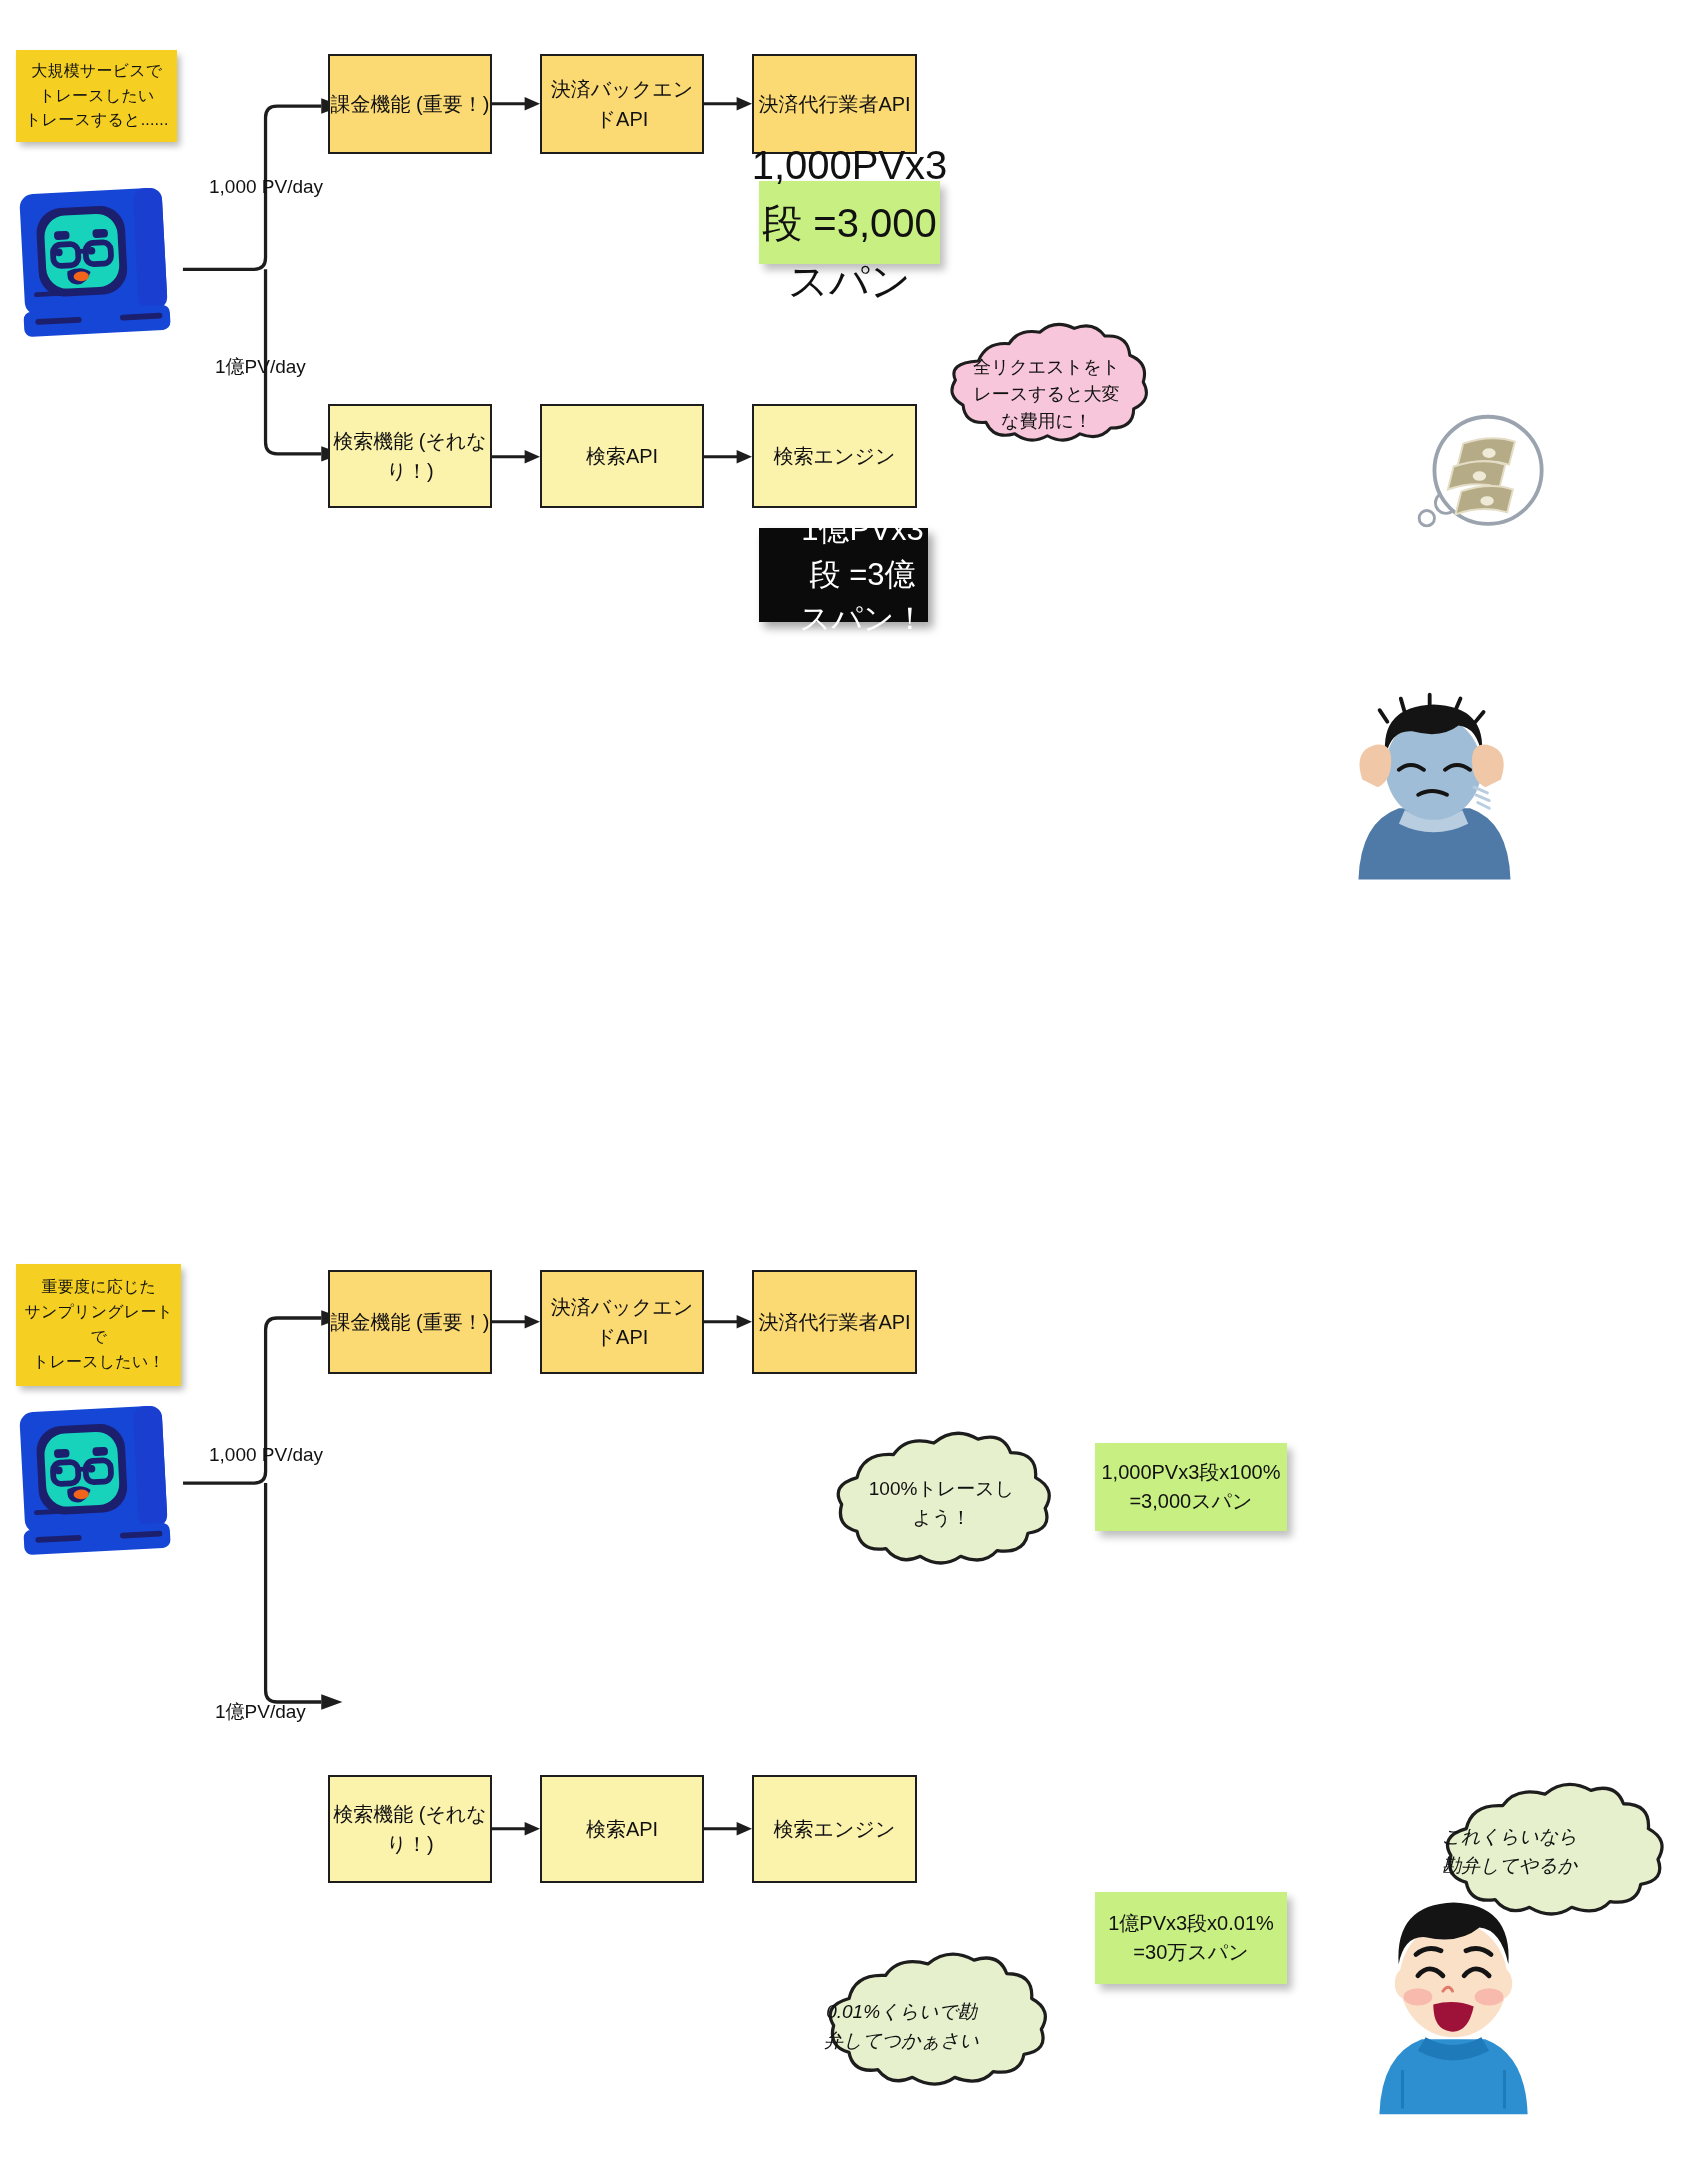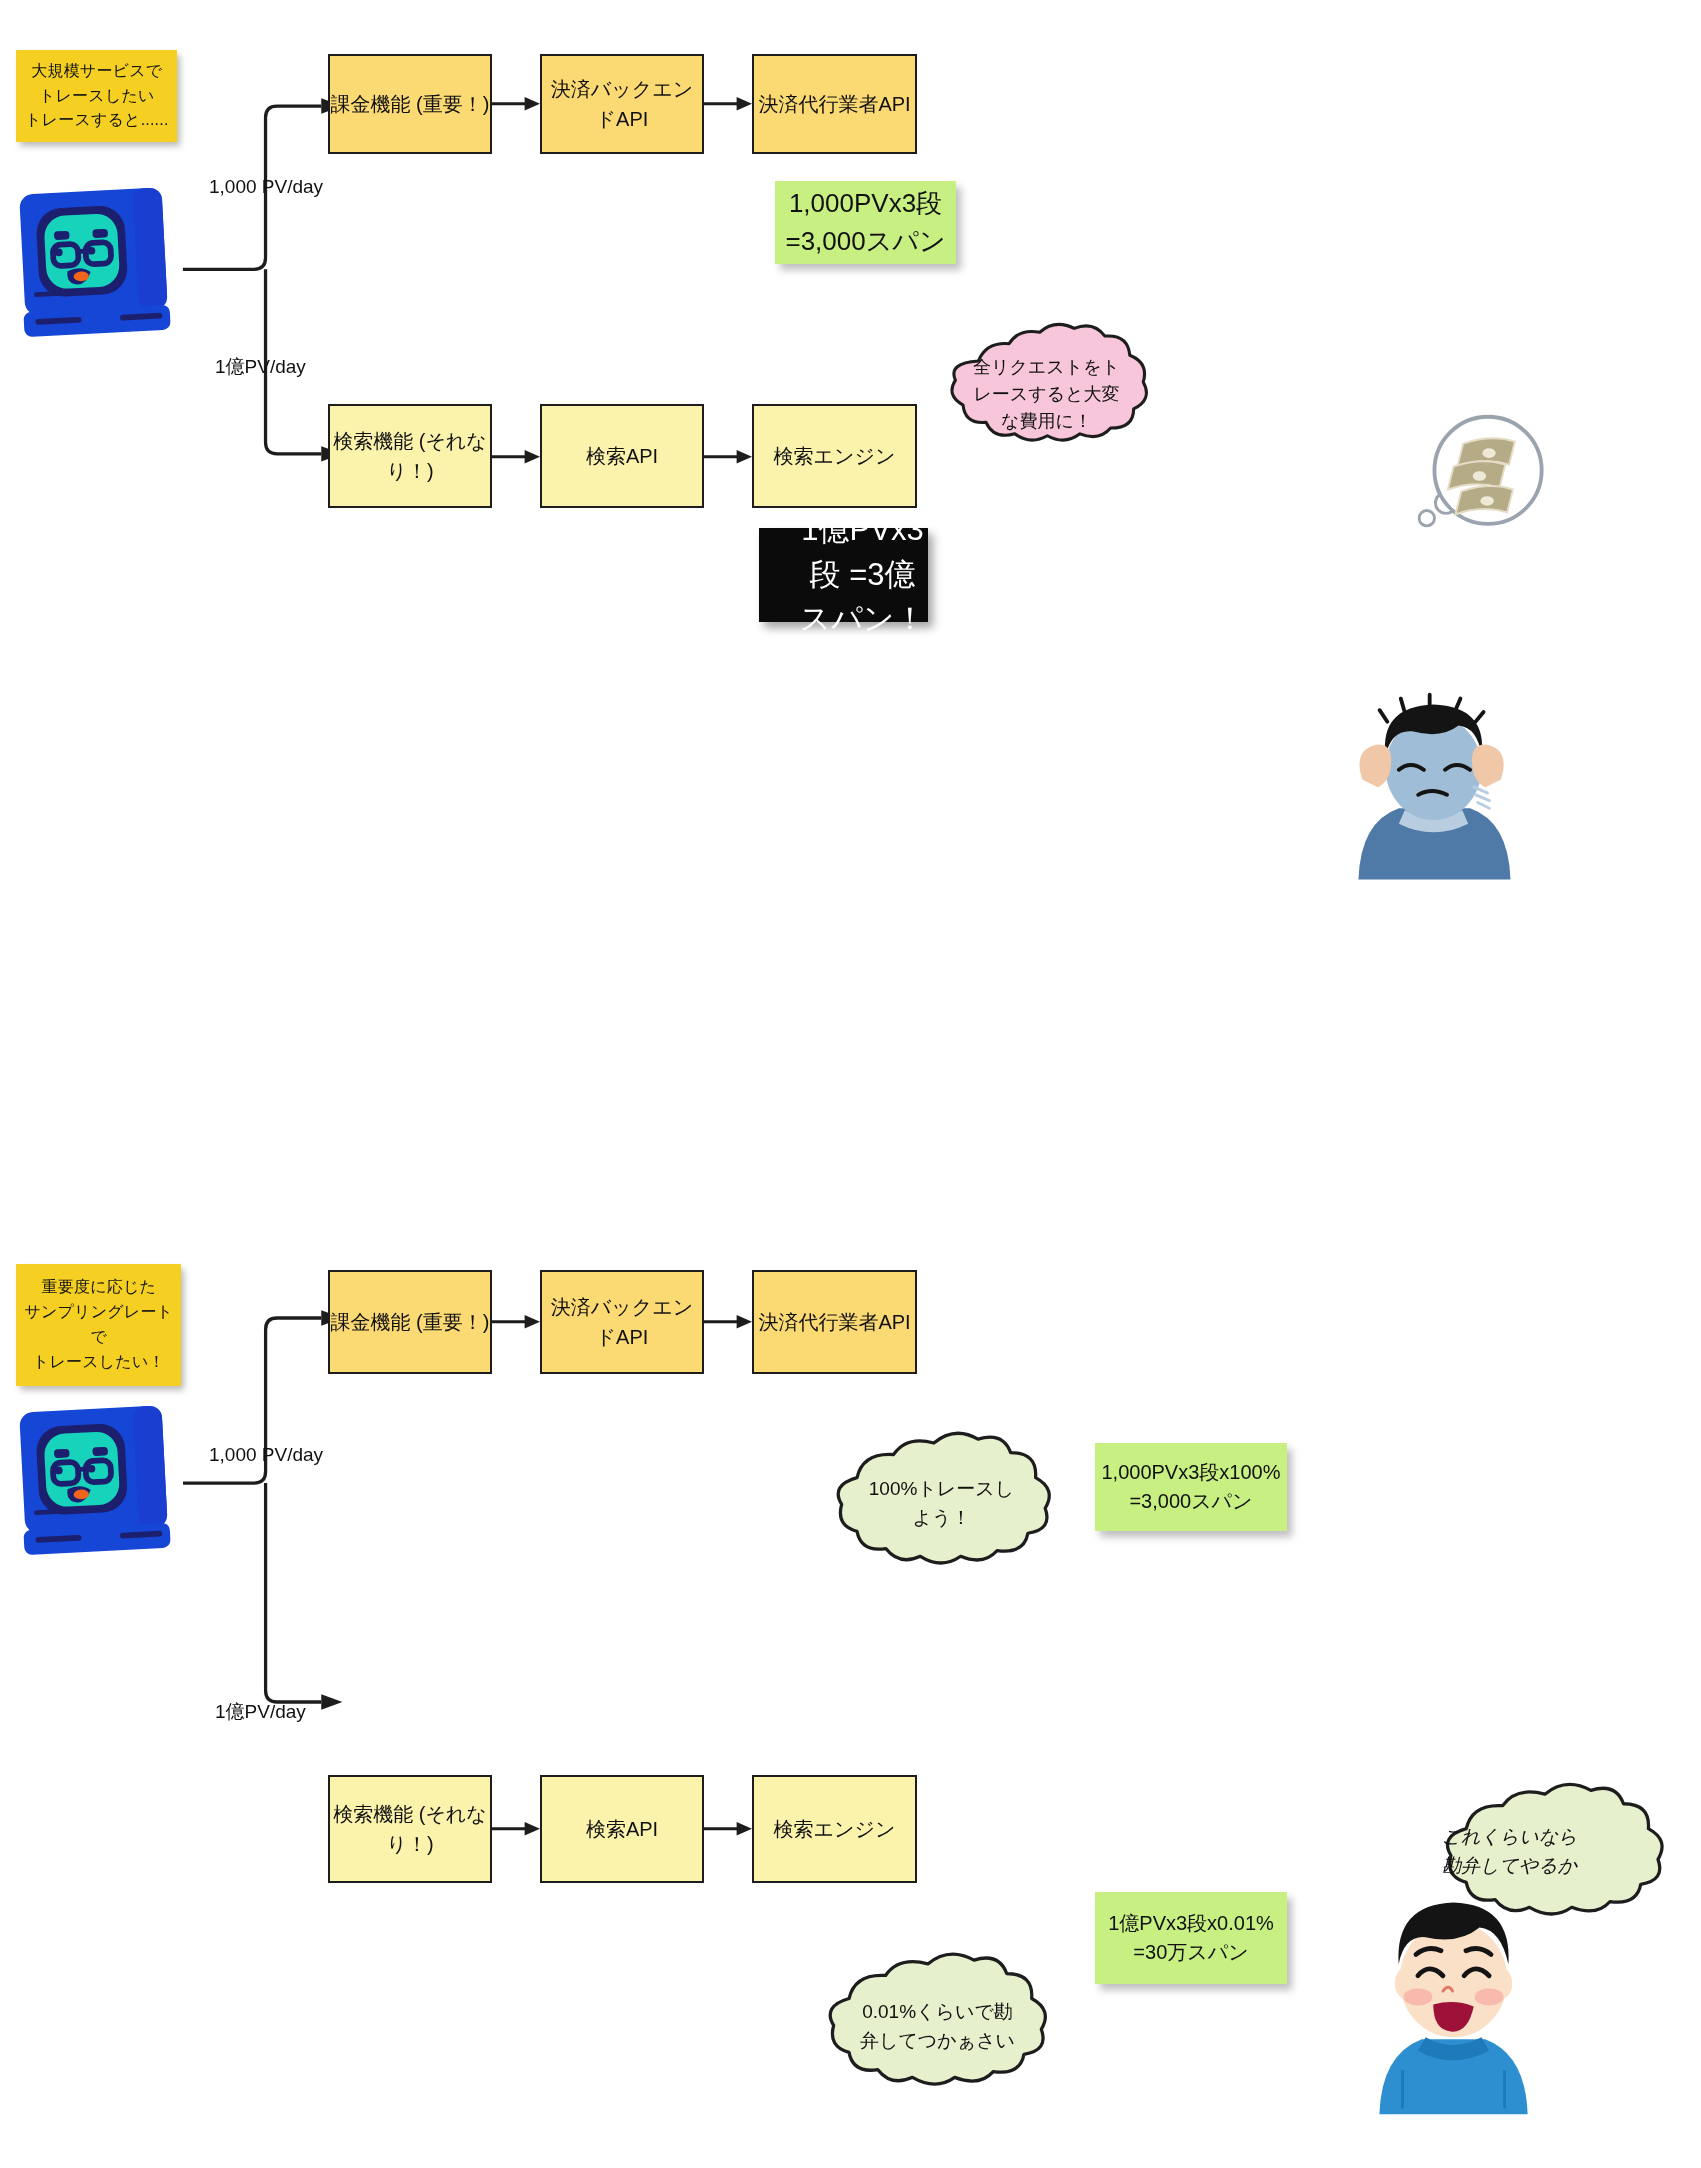--- a/index.html
+++ b/index.html
@@ -55,21 +55,21 @@
     background: #c8ef82;
     box-shadow: 4.8px 5.8px 7.7px rgba(0,0,0,0.25);
     display: flex;
     align-items: center;
     justify-content: center;
     text-align: center;
     line-height: 1.45;
     color: #111;
     box-sizing: border-box;
   }
-  .greennote.big   { font-size: 26px; margin-left: 16px; }
+  .greennote.big   { font-size: 40px; }
   .greennote.small { font-size: 20px; }
 
   
   .blacknote {
     background: #0b0b0b;
     color: #ffffff;
     box-shadow: 4.8px 5.8px 8.6px rgba(0,0,0,0.35);
     display: flex;
     align-items: center;
     justify-content: center;
@@ -393,21 +393,21 @@
   </div>
 
   <div class="abs" style="left:797px; top:1962px; width:279px; height:149px;">
     <svg width="279" height="149" viewBox="0 0 290 155">
       <path d="M54 38 q6 -26 38 -24 q14 -20 44 -12 q22 -18 48 -4 q26 -8 34 14
                q28 0 26 26 q22 12 10 32 q8 22 -18 26 q-4 22 -32 18
                q-14 16 -40 6 q-20 14 -44 0 q-22 10 -36 -8
                q-26 4 -30 -18 q-22 -6 -16 -28 q-12 -20 16 -28z" fill="#e6f0cc" stroke="#1d1d1d" stroke-width="3.4" stroke-linejoin="round"></path>
     </svg>
   </div>
-  <div class="bubbletext green" style="left:828px; top:1998px; width:219px;">
+  <div class="bubbletext green" style="left:792px; top:1998px; width:219px;font-style:italic;">
     <div>0.01%くらいで勘</div>
     <div>弁してつかぁさい</div>
   </div>
 
   <div class="abs greennote small" style="left:1095px; top:1892px; width:192px; height:92px;">
     <div>
       <span>1億PVx3段x0.01%</span>
       <span>=30万スパン</span>
     </div>
   </div>

